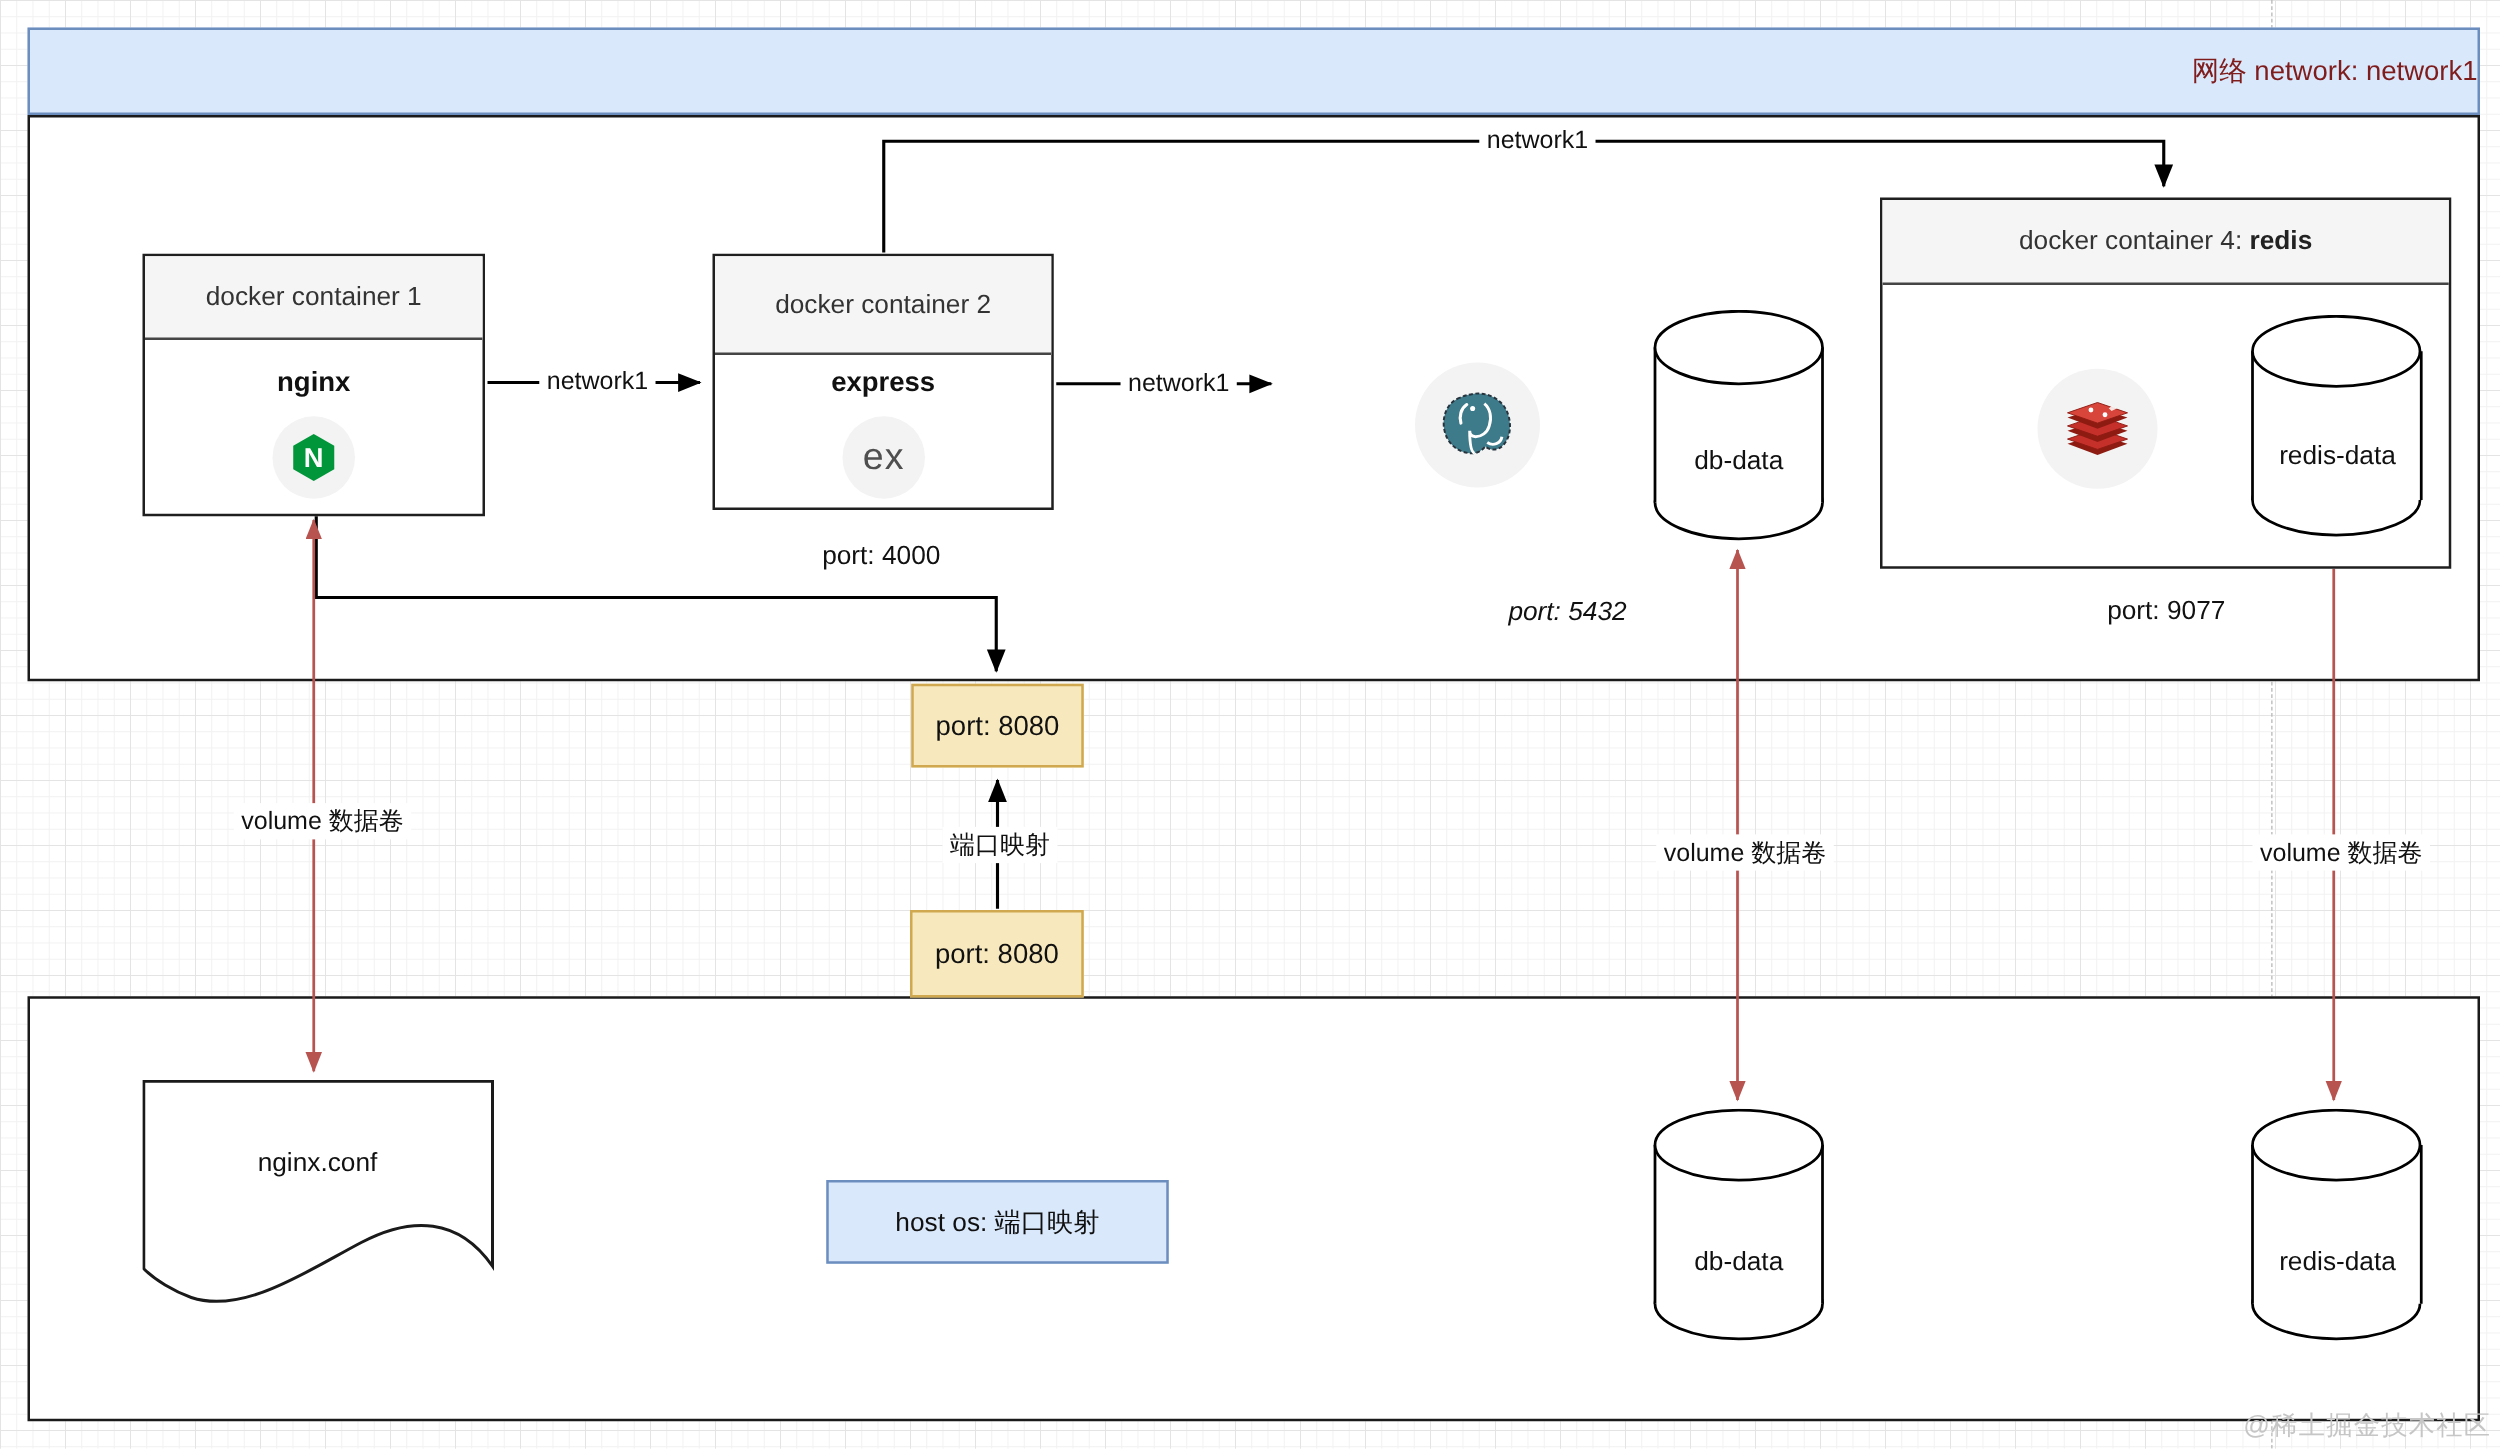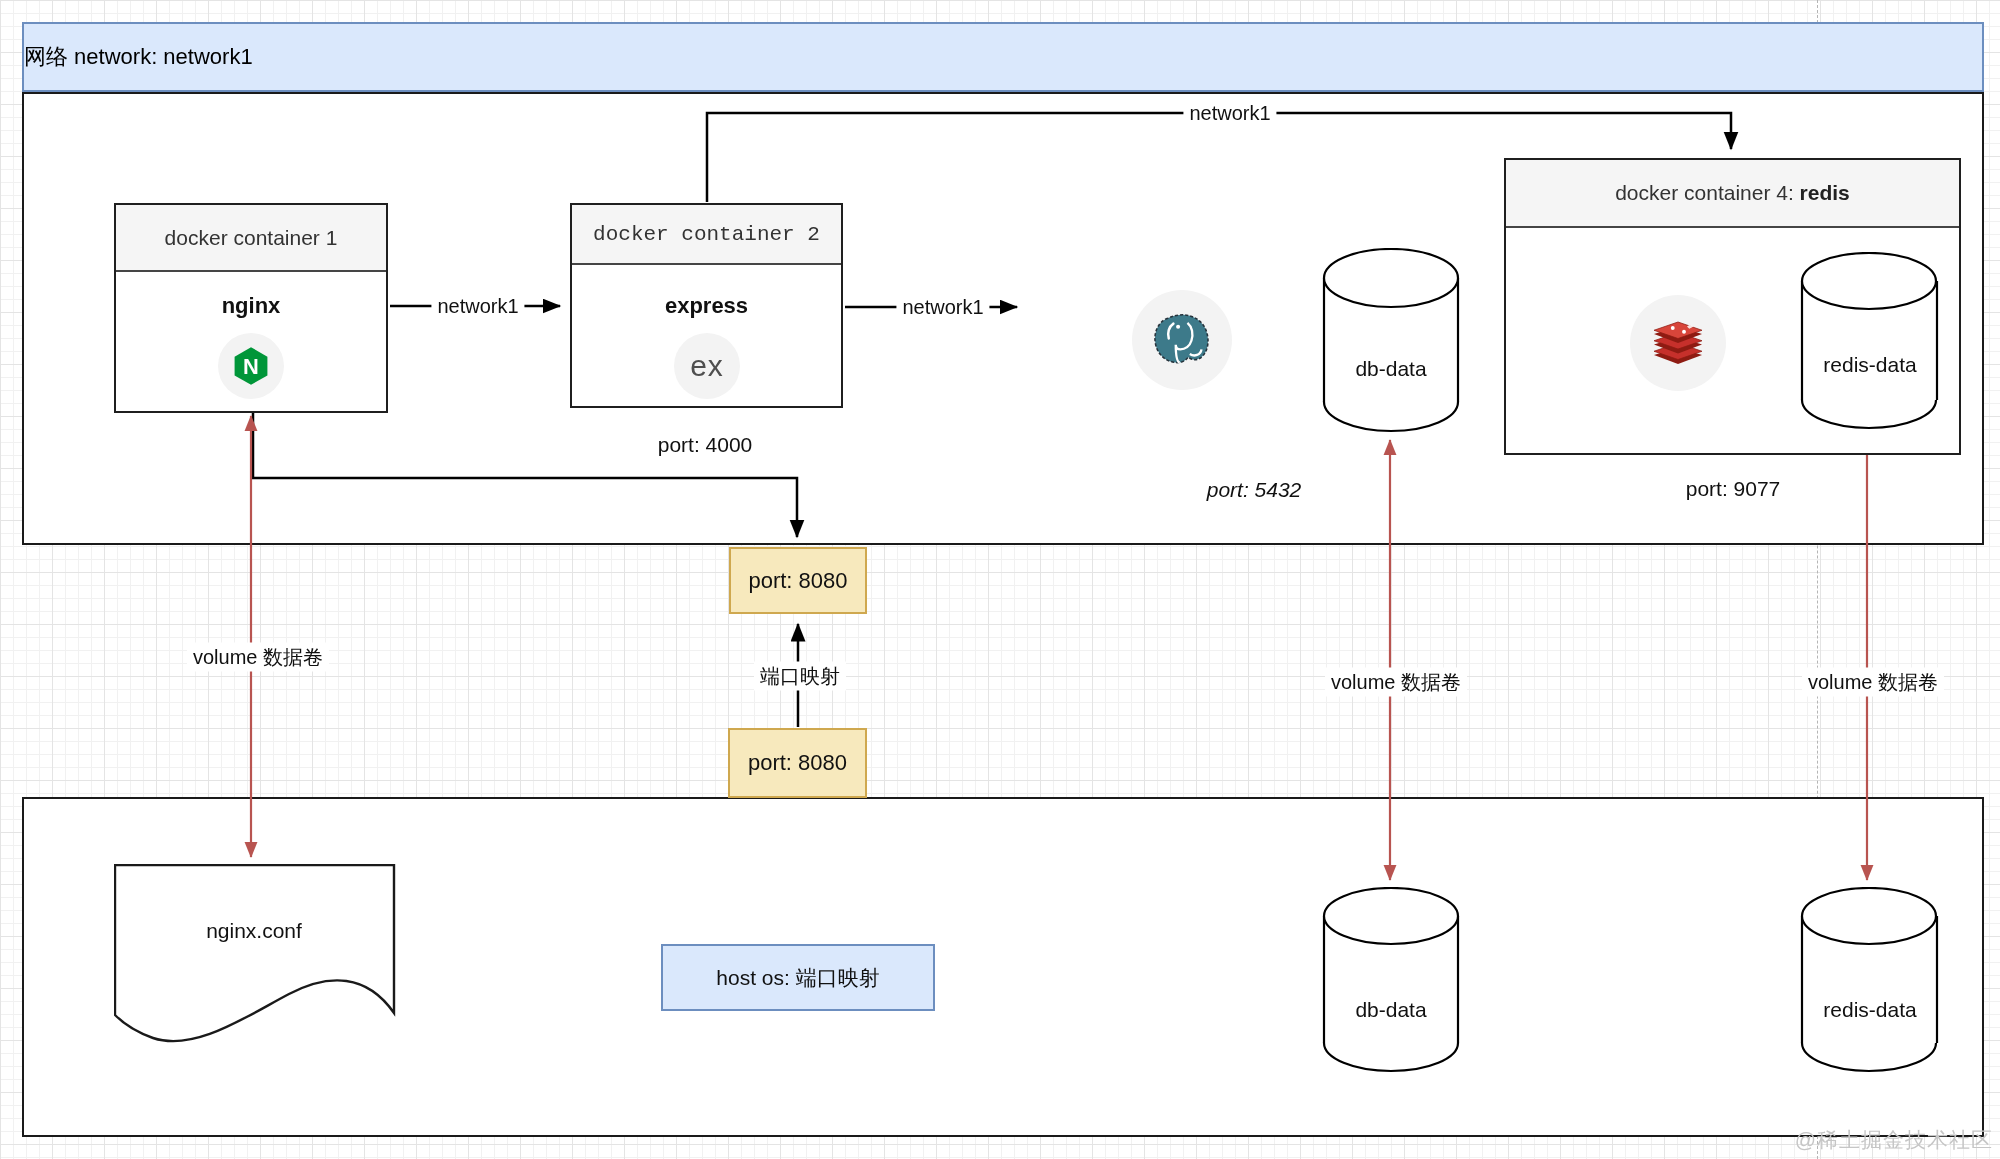--- a/index.html
+++ b/index.html
@@ -15,22 +15,22 @@
       linear-gradient(to bottom, #f1f1f1 1px, transparent 1px);
     background-size:52px 52px,52px 52px,13px 13px,13px 13px;
   }
   .abs{ position:absolute; }
   .page-divider{ position:absolute; left:1817px; top:0; width:0; height:1159px;
     border-left:1px dashed #b5b5b5; }
 
   
   .region{ position:absolute; background:#fff; border:2px solid #1a1a1a; }
   .banner{ position:absolute; background:#dae8fc; border:2px solid #6c8ebf;
-    display:flex; align-items:center; justify-content:flex-start;
-    font-size:22px; color:#000000; }
+    display:flex; align-items:center; justify-content:flex-end;
+    font-size:22px; color:#7f1d1d; }
 
   
   .dcontainer{ position:absolute; background:#fff; border:2px solid #1f1f1f; }
   .dheader{ width:100%; background:#f5f5f5; border-bottom:2px solid #454545;
     display:flex; align-items:center; justify-content:center;
     font-size:21px; color:#333; white-space:pre; }
   .dheader b{ color:#222; }
   .app-label{ position:absolute; width:100%; text-align:center;
     font-size:22px; font-weight:bold; color:#111; }
 
@@ -106,21 +106,21 @@
     <div class="app-label" style="top:88px;">nginx</div>
   </div>
   <div class="icon-circle" style="left:218px; top:333px; width:66px; height:66px;">
     <svg width="50" height="50" viewBox="0 0 64 64">
       <polygon points="32,8 53,20 53,44 32,56 11,44 11,20" fill="#009639"></polygon>
       <text x="32" y="42" text-anchor="middle" font-size="28" font-weight="bold" fill="#fff" font-family="Liberation Sans, sans-serif">N</text>
     </svg>
   </div>
 
   <div class="dcontainer" style="left:570px; top:203px; width:273px; height:205px;">
-    <div class="dheader" style="height:60px;font-family:Liberation Mono, monospace;">
+    <div class="dheader" style="height:79px;">
       <span>docker container 2</span>
     </div>
     <div class="app-label" style="top:88px;">express</div>
   </div>
   <div class="icon-circle" style="left:674px; top:333px; width:66px; height:66px;">
     <span class="ex-text">ex</span>
   </div>
 
   <div class="icon-circle" style="left:1132px; top:290px; width:100px; height:100px;">
     <svg width="78" height="78" viewBox="0 0 100 100">

